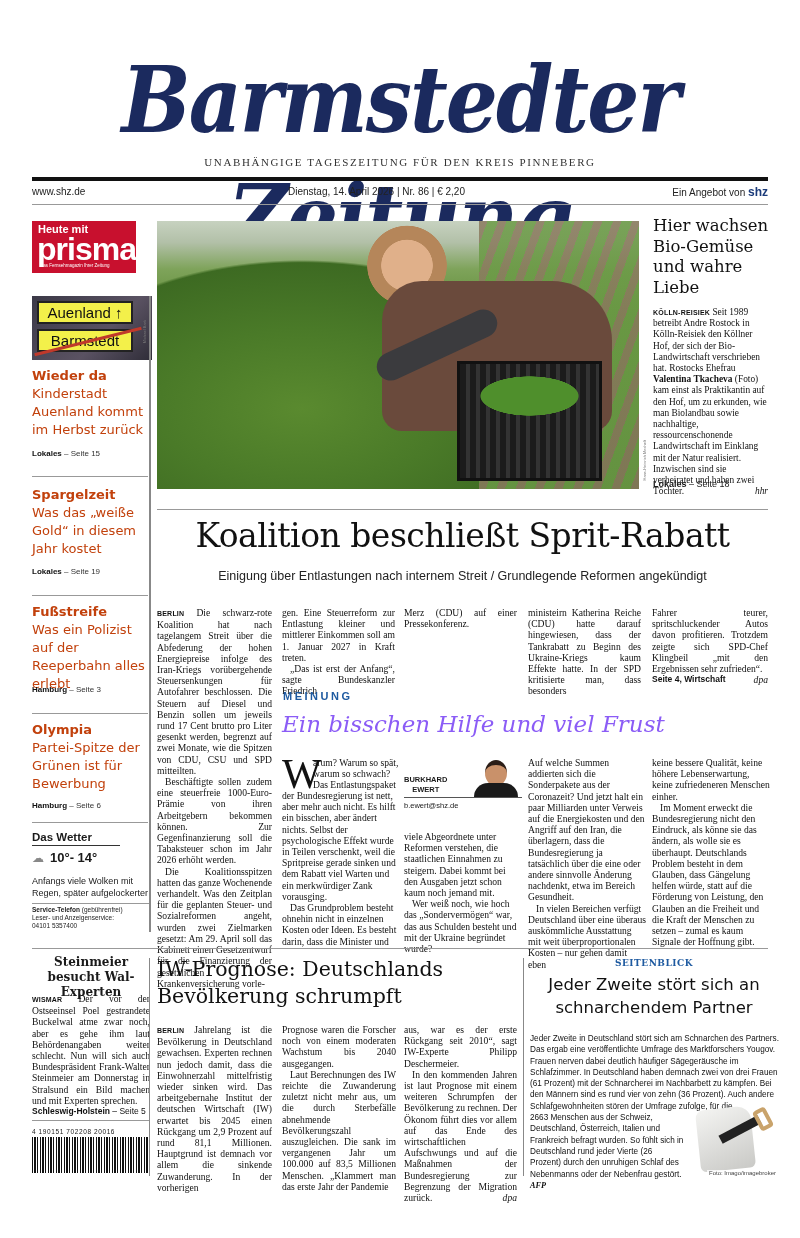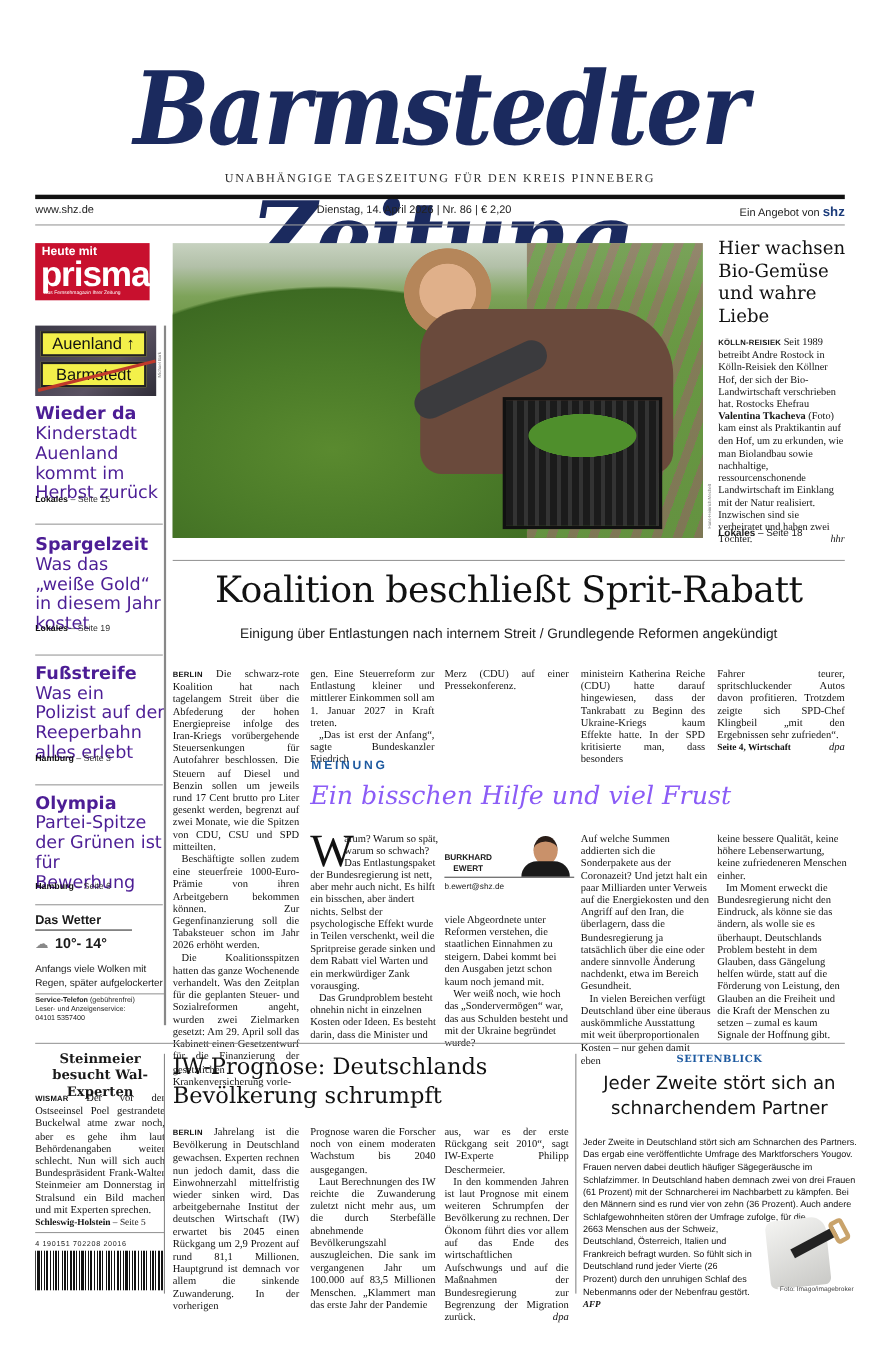--- a/index.html
+++ b/index.html
@@ -20,27 +20,27 @@
   #infobar .c { position: absolute; left: 256px; top: 3px; }
   #infobar .r { position: absolute; right: 0; top: 2px; }
   #infobar .r b { color: #1b3b7a; font-size: 12px; font-weight: 900; }
   #rule-thin { left: 32px; top: 204px; width: 736px; height: 1px; background: #999; }
 
   
   #prisma { left: 32px; top: 221px; width: 104px; height: 52px; background: #c8102e; color: #fff; font-family: "Liberation Sans", sans-serif; }
   #prisma .t1 { position: absolute; left: 6px; top: 2px; font-size: 11px; font-weight: bold; }
   #prisma .t2 { position: absolute; left: 5px; top: 10px; font-size: 32px; font-weight: bold; letter-spacing: -1px; }
   #prisma .t3 { position: absolute; left: 8px; top: 42px; font-size: 4.5px; }
-  #auenland-img { left: 32px; top: 296px; width: 110px; height: 64px; background: linear-gradient(135deg,#3b3947,#5a5262 60%,#2f2d38); overflow: hidden; }
+  #auenland-img { left: 32px; top: 296px; width: 120px; height: 64px; background: linear-gradient(135deg,#3b3947,#5a5262 60%,#2f2d38); overflow: hidden; }
   .sign { position: absolute; left: 5px; width: 96px; height: 23px; background: #f3f04a; border: 2px solid #222; font-family: "Liberation Sans", sans-serif; font-size: 15px; line-height: 19px; text-align: center; color: #111; }
   #sign1 { top: 5px; } #sign2 { top: 33px; }
   #sign2::after { content: ""; position: absolute; left: -6px; top: 9px; width: 110px; height: 3px; background: #c0392b; transform: rotate(-14deg); }
   .credit-v { position: absolute; font-family: "Liberation Sans", sans-serif; font-size: 4px; color: #777; writing-mode: vertical-rl; transform: rotate(180deg); }
 
-  .teaser-h { position: absolute; left: 32px; width: 118px; font-family: "DejaVu Sans", sans-serif; font-size: 16px; line-height: 18px; color: #4c1d95; }
+  .teaser-h { position: absolute; left: 32px; width: 118px; font-family: "DejaVu Sans", sans-serif; font-size: 13px; line-height: 18px; color: #c2410c; }
   .teaser-h b { display: block; font-weight: bold; }
   .teaser-ref { position: absolute; left: 32px; font-family: "Liberation Sans", sans-serif; font-size: 8px; color: #333; }
   .teaser-ref b { font-weight: bold; color: #111; }
   .hrule { position: absolute; height: 1px; background: #999; }
   .vrule { position: absolute; width: 2px; background: #888; }
 
   #weather-title { left: 32px; top: 831px; font-family: "Liberation Sans", sans-serif; font-weight: bold; font-size: 11.5px; border-bottom: 1px solid #333; padding-bottom: 2px; width: 88px; }
   #weather-temp { left: 32px; top: 850px; font-family: "Liberation Sans", sans-serif; font-weight: bold; font-size: 13px; }
   #weather-temp .cloud { display: inline-block; font-size: 12px; color: #888; margin-right: 6px; font-weight: normal; }
   #weather-desc { left: 32px; top: 875px; width: 120px; font-family: "Liberation Sans", sans-serif; font-size: 9px; line-height: 12px; color: #222; }
@@ -63,21 +63,21 @@
   .author { font-style: italic; float: right; }
   #hero-ref { left: 653px; top: 479px; font-family: "Liberation Sans", sans-serif; font-size: 9px; }
   #hero-ref b { font-weight: bold; }
 
   
   #lead-headline { left: 157px; top: 514px; width: 611px; text-align: center; font-family: "DejaVu Serif", serif; font-size: 33px; line-height: 44px; color: #111; letter-spacing: -0.5px; }
   #lead-sub { left: 157px; top: 569px; width: 611px; text-align: center; font-family: "Liberation Sans", sans-serif; font-size: 12.5px; color: #222; }
   .col { position: absolute; font-family: "Liberation Serif", serif; font-size: 9.6px; line-height: 11.2px; color: #111; text-align: justify; hyphens: manual; }
   .col p { text-indent: 0; }
   .col p + p { text-indent: 8px; }
-  .col .ref { font-family: Liberation Serif, serif; font-weight: bold; font-size: 8.5px; }
+  .col .ref { font-family: Liberation Sans, sans-serif; font-weight: bold; font-size: 8.5px; }
 
   
   #op-kicker { left: 283px; top: 690px; font-family: "Liberation Sans", sans-serif; font-weight: bold; font-size: 11px; letter-spacing: 2.5px; color: #1e5aa0; }
   #op-headline { left: 282px; top: 711px; font-family: "DejaVu Serif", serif; font-style: italic; font-size: 23px; color: #8b5cf6; white-space: nowrap; }
   #dropcap { left: 282px; top: 755px; font-family: "Liberation Serif", serif; font-size: 42px; line-height: 38px; color: #111; }
   #author-box { left: 404px; top: 757px; width: 118px; height: 56px; text-align: center; }
   #author-name { position: absolute; left: 0; top: 18px; font-family: "Liberation Sans", sans-serif; font-weight: bold; font-size: 7.5px; line-height: 10px; }
   #author-line { position: absolute; left: 0; top: 40px; width: 118px; height: 1px; background: #555; }
   #author-mail { position: absolute; left: 0; top: 44px; font-family: "Liberation Sans", sans-serif; font-size: 7.5px; }
   #author-photo { position: absolute; left: 68px; top: 0; width: 48px; height: 40px; background: #fff; overflow: hidden; }

